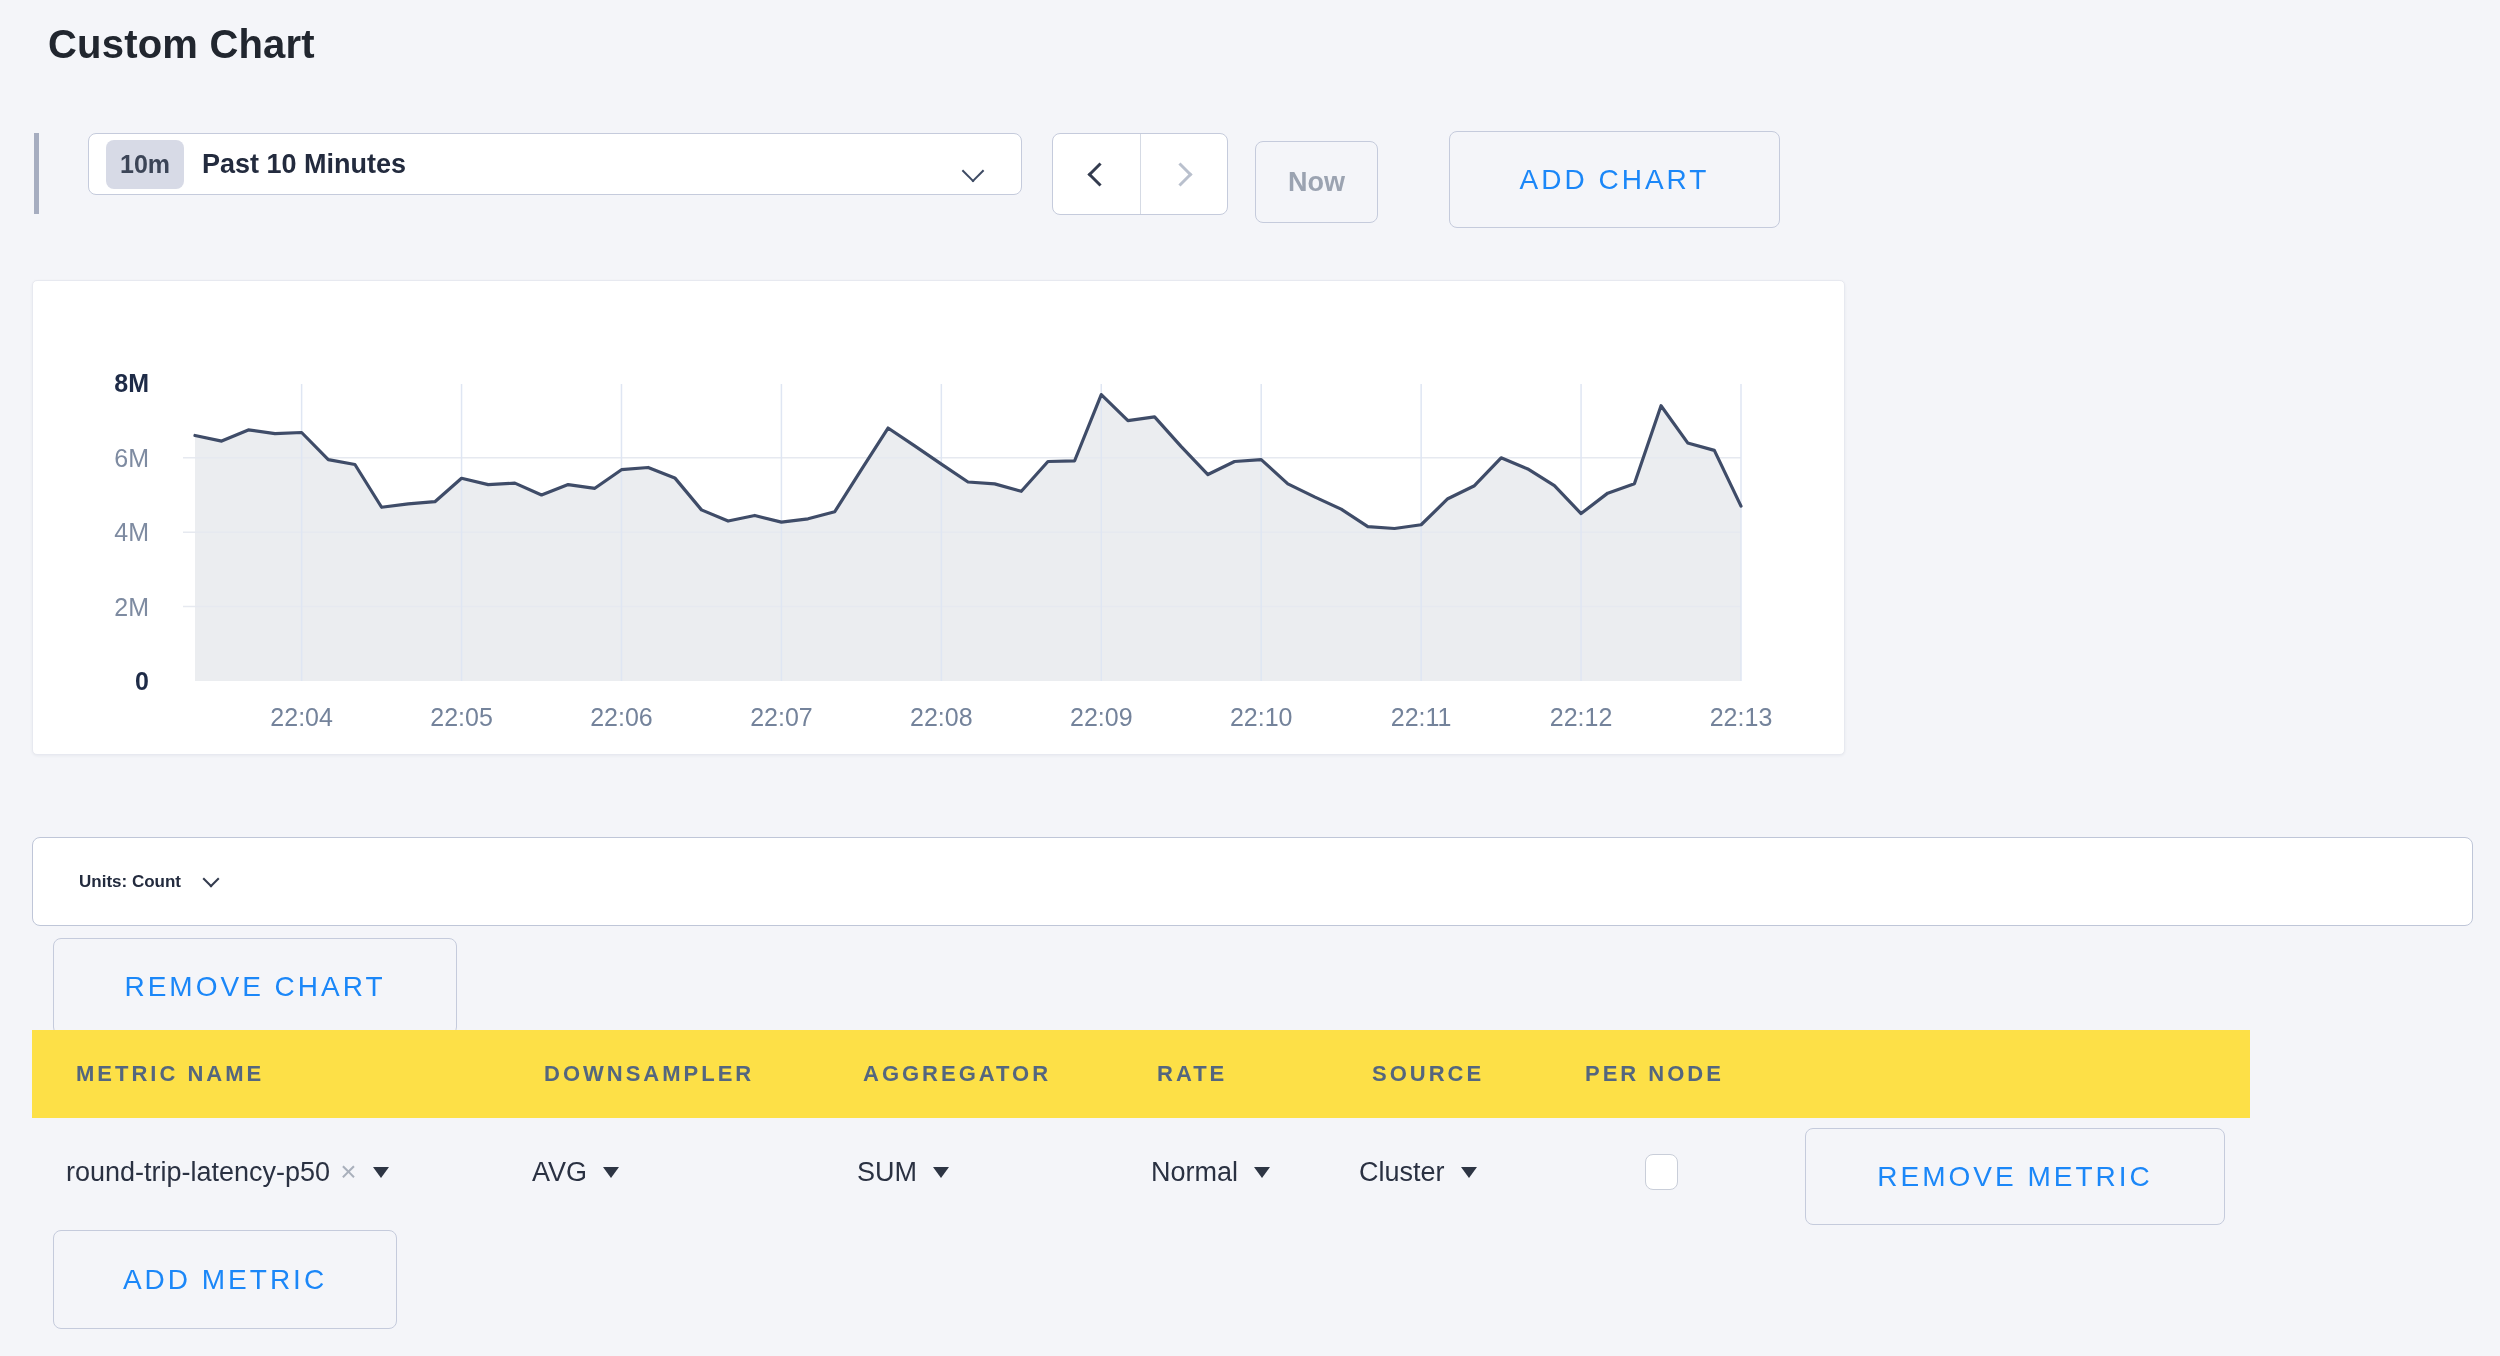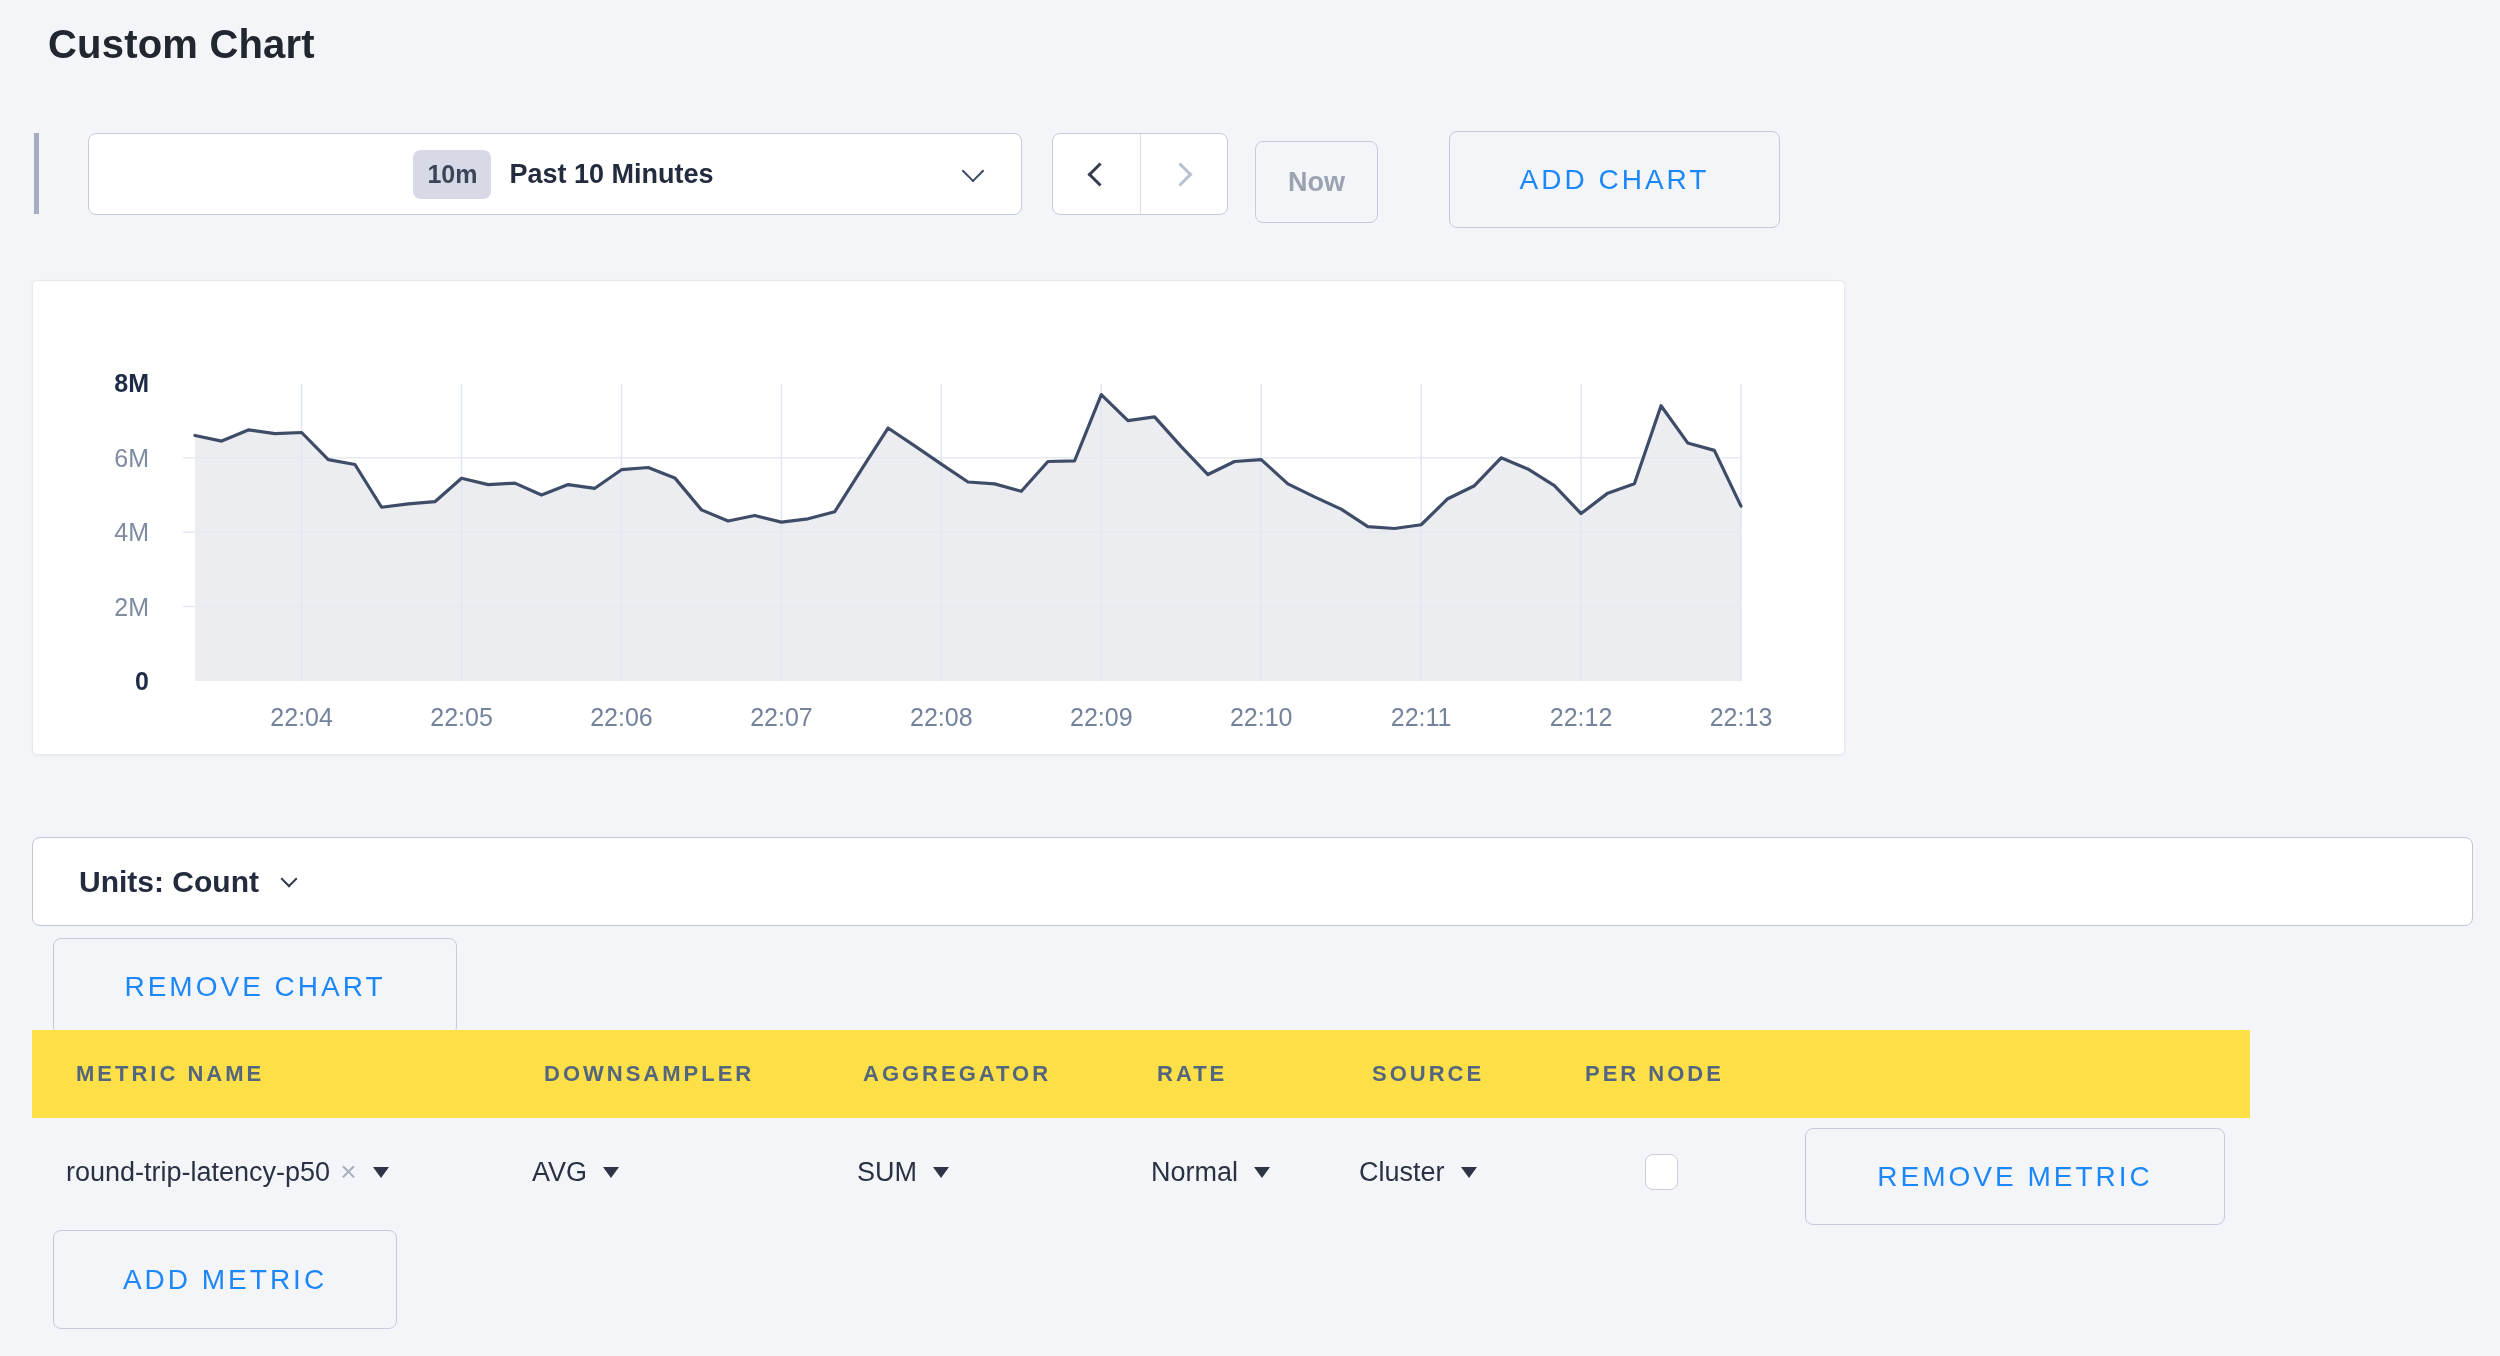--- a/index.html
+++ b/index.html
@@ -4,21 +4,21 @@
 <style>
   * { margin:0; padding:0; box-sizing:border-box; }
   html,body { background:#f4f5f9; }
   body { font-family:"Liberation Sans", sans-serif; }
   .canvas { position:relative; width:2500px; height:1356px; background:#f4f5f9; overflow:hidden; }
 
   .page-title { position:absolute; left:48px; top:22px; font-size:40px; font-weight:bold; color:#21262f; letter-spacing:.2px; }
 
   
   .accent-bar { position:absolute; left:34px; top:133px; width:5px; height:81px; background:#a6adc0; }
-  .range-select { position:absolute; left:88px; top:133px; width:934px; height:82px; background:#ffffff; border:1.5px solid #c5cbdc; border-radius:8px; display:flex; align-items:center; cursor:pointer;justify-content:center; }
+  .range-select { position:absolute; left:88px; top:133px; width:934px; height:62px; background:#ffffff; border:1.5px solid #c5cbdc; border-radius:8px; display:flex; align-items:center; cursor:pointer; }
   .range-badge { margin-left:17px; background:#d7dae6; border-radius:8px; padding:10px 14px; font-size:25px; font-weight:bold; color:#3c4557; }
   .range-label { margin-left:18px; font-size:27px; font-weight:bold; color:#232b3e; }
   .chev { display:inline-block; }
   .chev-down { width:16px; height:16px; border-right:2.5px solid #3d4a63; border-bottom:2.5px solid #3d4a63; transform:rotate(45deg); }
   .range-select .chev-down { position:absolute; right:40px; top:29px; }
 
   .pager { position:absolute; left:1052px; top:133px; width:176px; height:82px; background:#ffffff; border:1.5px solid #c5cbdc; border-radius:8px; display:flex; }
   .pager-btn { flex:1; display:flex; align-items:center; justify-content:center; cursor:pointer; }
   .pager-btn + .pager-btn { border-left:1.5px solid #d5dae4; }
   .chev-left  { width:17px; height:17px; border-left:3.5px solid #333b4e; border-bottom:3.5px solid #333b4e; transform:rotate(45deg); margin-left:6px; }
@@ -35,21 +35,21 @@
   
   .chart-card { position:absolute; left:32px; top:280px; width:1813px; height:475px; background:#ffffff; border:1px solid #e7e9f0; border-radius:5px; box-shadow:0 1px 3px rgba(40,50,80,.06); }
   .chart-card svg { position:absolute; left:0; top:0; }
   .chart-card svg text { font-family:"Liberation Sans", sans-serif; }
   .ylab { fill:#7e8ba1; font-size:25px; }
   .ylab-bold { fill:#1e2b47; font-size:25px; font-weight:bold; }
   .xlab { fill:#74839b; font-size:25px; }
 
   
   .units-bar { position:absolute; left:32px; top:837px; width:2441px; height:89px; background:#ffffff; border:1.5px solid #bfc6d8; border-radius:8px; display:flex; align-items:center; cursor:pointer; }
-  .units-label { margin-left:46px; font-size:30px; font-weight:bold; color:#232b3e; }
+  .units-label { margin-left:46px; font-size:17px; font-weight:bold; color:#232b3e; }
   .units-chev { width:12px; height:12px; border-right:2.5px solid #333b4e; border-bottom:2.5px solid #333b4e; transform:rotate(45deg); margin-left:24px; margin-top:-6px; }
 
   
   .table-head { position:absolute; left:32px; top:1030px; width:2218px; height:88px; background:#fde047; }
   .th { position:absolute; top:31px; font-size:22px; font-weight:bold; letter-spacing:3px; color:#54667e; white-space:nowrap; }
   .metric-row-item { position:absolute; top:1146px; height:52px; display:flex; align-items:center; cursor:pointer; }
   .row-text { font-size:27px; color:#2a3142; white-space:nowrap; }
   .tag-x { font-size:28px; color:#a9b0bc; margin-left:10px; cursor:pointer; }
   .caret { width:0; height:0; border-left:8px solid transparent; border-right:8px solid transparent; border-top:11px solid #2d3544; margin-left:16px; }
   .checkbox { position:absolute; left:1645px; top:1154px; width:33px; height:36px; background:#ffffff; border:1.5px solid #c9ced9; border-radius:8px; cursor:pointer; }

